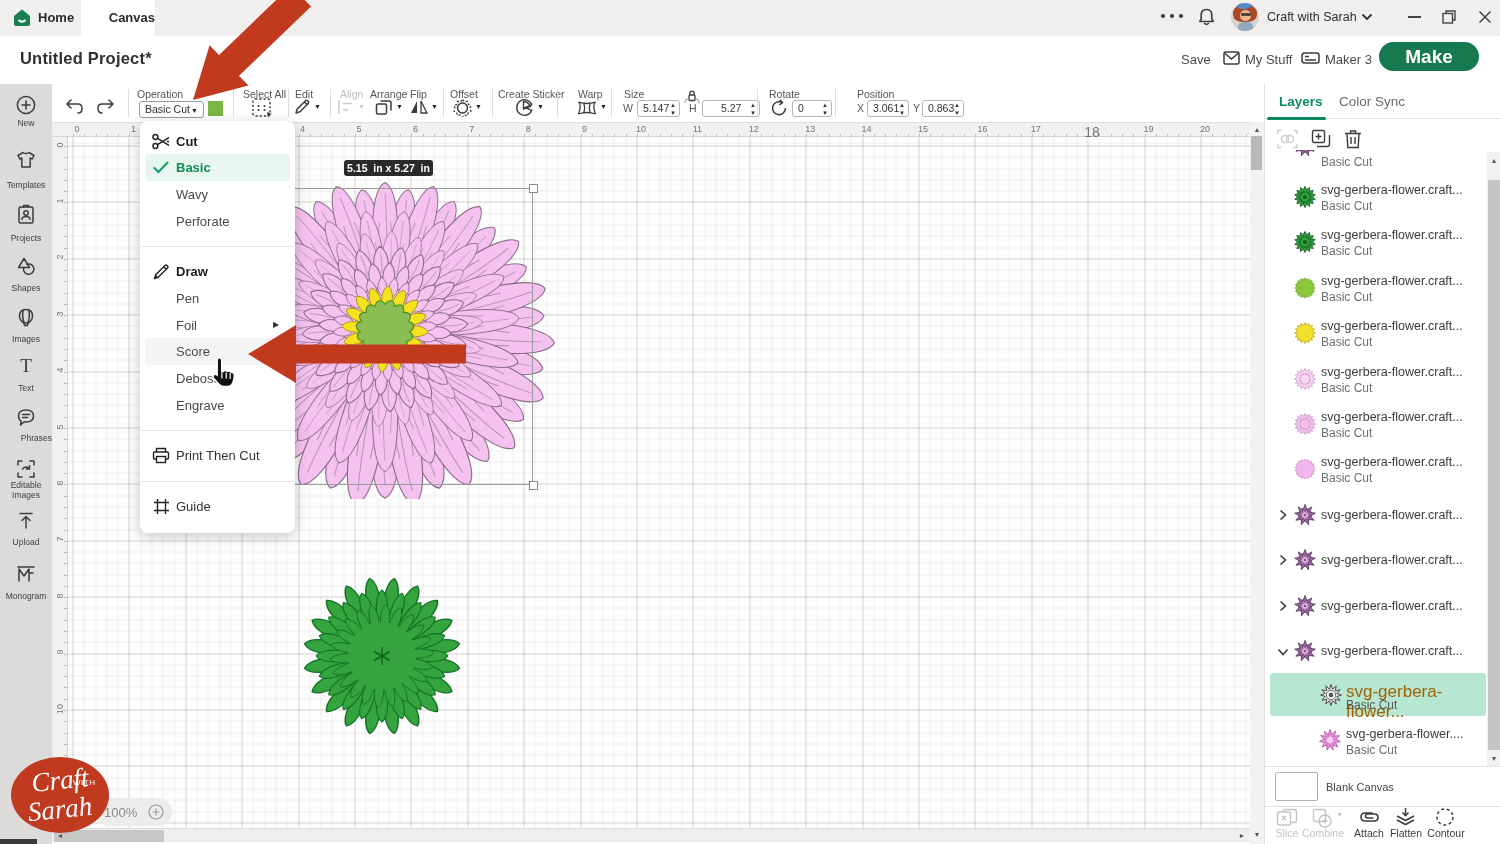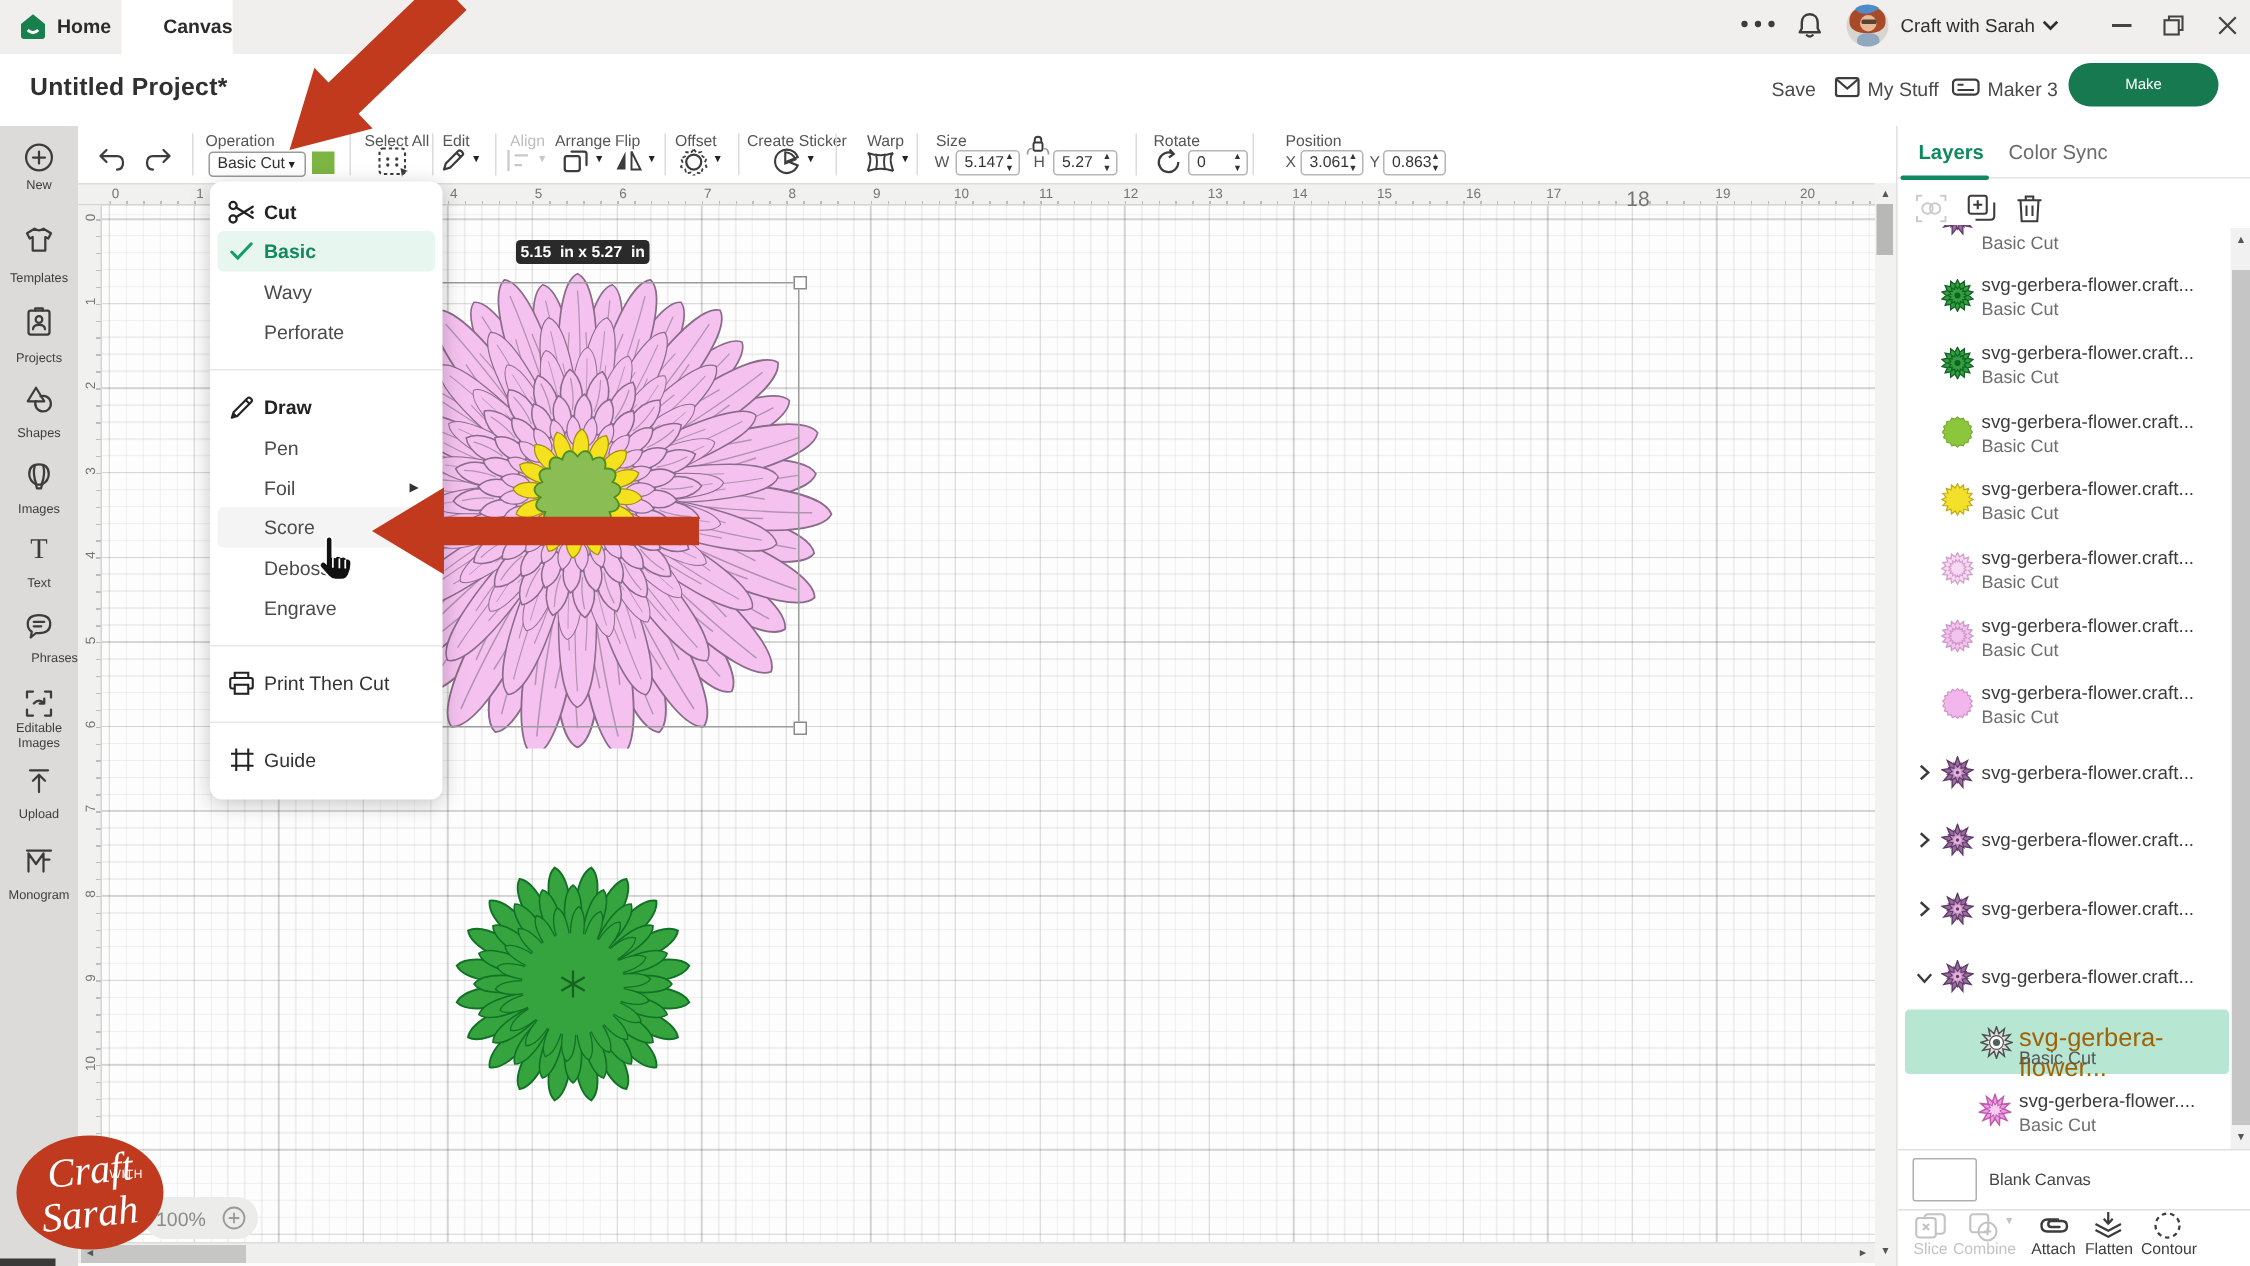--- a/index.html
+++ b/index.html
@@ -50,21 +50,21 @@
   <svg class="abs" style="left:1223px;top:15px" width="17" height="14" viewBox="0 0 17 14">
       <rect x="1" y="1" width="15" height="12" rx="1.5" fill="none" stroke="#3c3c3c" stroke-width="1.5"></rect>
       <path d="M1.5 2 L8.5 8 L15.5 2" fill="none" stroke="#3c3c3c" stroke-width="1.5"></path>
     </svg>
   <div class="abs" style="left:1245px;top:16px;font-size:13px;color:#4a4a4a">My Stuff</div>
   <svg class="abs" style="left:1301px;top:16px" width="19" height="12" viewBox="0 0 19 12">
       <rect x="1" y="1" width="17" height="10" rx="2.5" fill="none" stroke="#3c3c3c" stroke-width="1.5"></rect>
       <path d="M4 8 L15 8 M4 4.5 L8 4.5" stroke="#3c3c3c" stroke-width="1.3"></path>
     </svg>
   <div class="abs" style="left:1325px;top:16px;font-size:13px;color:#4a4a4a">Maker 3</div>
-  <div class="abs" style="left:1379px;top:6px;width:100px;height:29px;border-radius:15px;background:#17794f;color:#fff;font-size:10px;font-weight:400;text-align:center;line-height:29px">Make</div>
+  <div class="abs" style="left:1379px;top:6px;width:100px;height:29px;border-radius:15px;background:#17794f;color:#fff;font-size:19px;font-weight:700;text-align:center;line-height:29px">Make</div>
 </div>
 
 <div class="abs" id="toolbar" style="left:0;top:84px;width:1264px;height:38px;background:#fff">
   <svg class="abs" style="left:65px;top:15px" width="20" height="16" viewBox="0 0 20 16">
       <path d="M6 1 L2 5 L6 9 M2 5 L13 5 Q17 5 17 9.5 Q17 14 13 14" class="ic" stroke-width="1.8"></path>
     </svg>
   <svg class="abs" style="left:95px;top:15px" width="20" height="16" viewBox="0 0 20 16">
       <path d="M14 1 L18 5 L14 9 M18 5 L7 5 Q3 5 3 9.5 Q3 14 7 14" class="ic" stroke-width="1.8"></path>
     </svg>
   <div class="abs" style="left:128px;top:5px;width:1px;height:28px;background:#dcdcdc"></div>
@@ -130,21 +130,21 @@
   <div class="abs" style="left:611px;top:5px;width:1px;height:28px;background:#dcdcdc"></div>
   <div class="abs" style="left:624px;top:4px;font-size:10.5px;color:#555">Size</div>
   <div class="abs" style="left:623px;top:18px;font-size:10.5px;color:#555">W</div>
   <div class="abs" style="left:637px;top:16px;width:43px;height:17px;border:1px solid #b5b5b5;border-radius:3px;font-size:10.5px;color:#333;line-height:15px;padding-left:5px">5.147<span style="position:absolute;right:3px;top:0px;font-size:6px;color:#333;line-height:8px">▲<br>▼</span></div>
   <svg class="abs" style="left:684px;top:6px" width="16" height="14" viewBox="0 0 16 14">
       <path d="M1 13 Q1 9 4 9 M12 9 Q15 9 15 13" stroke="#9a9a9a" fill="none" stroke-width="1.1"></path>
       <rect x="5" y="5" width="6" height="5.5" rx="1" fill="none" stroke="#3c3c3c" stroke-width="1.3"></rect>
       <path d="M5.8 5 L5.8 3.4 Q5.8 1.2 8 1.2 Q10.2 1.2 10.2 3.4 L10.2 5" fill="none" stroke="#3c3c3c" stroke-width="1.3"></path>
     </svg>
   <div class="abs" style="left:689px;top:18px;font-size:10.5px;color:#555">H</div>
-  <div class="abs" style="left:702px;top:16px;width:43px;height:17px;border:1px solid #b5b5b5;border-radius:3px;font-size:10.5px;color:#333;line-height:15px;padding-left:5px">5.27<span style="position:absolute;right:3px;top:0px;font-size:6px;color:#333;line-height:8px">▲<br>▼</span></div>
+  <div class="abs" style="left:702px;top:16px;width:58px;height:17px;border:1px solid #b5b5b5;border-radius:3px;font-size:10.5px;color:#333;line-height:15px;padding-left:18px">5.27<span style="position:absolute;right:3px;top:0px;font-size:6px;color:#333;line-height:8px">▲<br>▼</span></div>
   <div class="abs" style="left:757px;top:5px;width:1px;height:28px;background:#dcdcdc"></div>
   <div class="abs" style="left:769px;top:4px;font-size:10.5px;color:#555">Rotate</div>
   <svg class="abs" style="left:770px;top:15px" width="18" height="18" viewBox="0 0 18 18">
       <path d="M15.5 9 A6.5 6.5 0 1 1 12 3.4 M9.7 0.7 L12.5 3.6 L9.3 6" fill="none" stroke="#3c3c3c" stroke-width="1.5"></path>
     </svg>
   <div class="abs" style="left:792px;top:16px;width:40px;height:17px;border:1px solid #b5b5b5;border-radius:3px;font-size:10.5px;color:#333;line-height:15px;padding-left:5px">0<span style="position:absolute;right:3px;top:0px;font-size:6px;color:#333;line-height:8px">▲<br>▼</span></div>
   <div class="abs" style="left:835px;top:5px;width:1px;height:28px;background:#dcdcdc"></div>
   <div class="abs" style="left:857px;top:4px;font-size:10.5px;color:#555">Position</div>
   <div class="abs" style="left:857px;top:18px;font-size:10.5px;color:#555">X</div>
   <div class="abs" style="left:867px;top:16px;width:42px;height:17px;border:1px solid #b5b5b5;border-radius:3px;font-size:10.5px;color:#333;line-height:15px;padding-left:5px">3.061<span style="position:absolute;right:3px;top:0px;font-size:6px;color:#333;line-height:8px">▲<br>▼</span></div>

